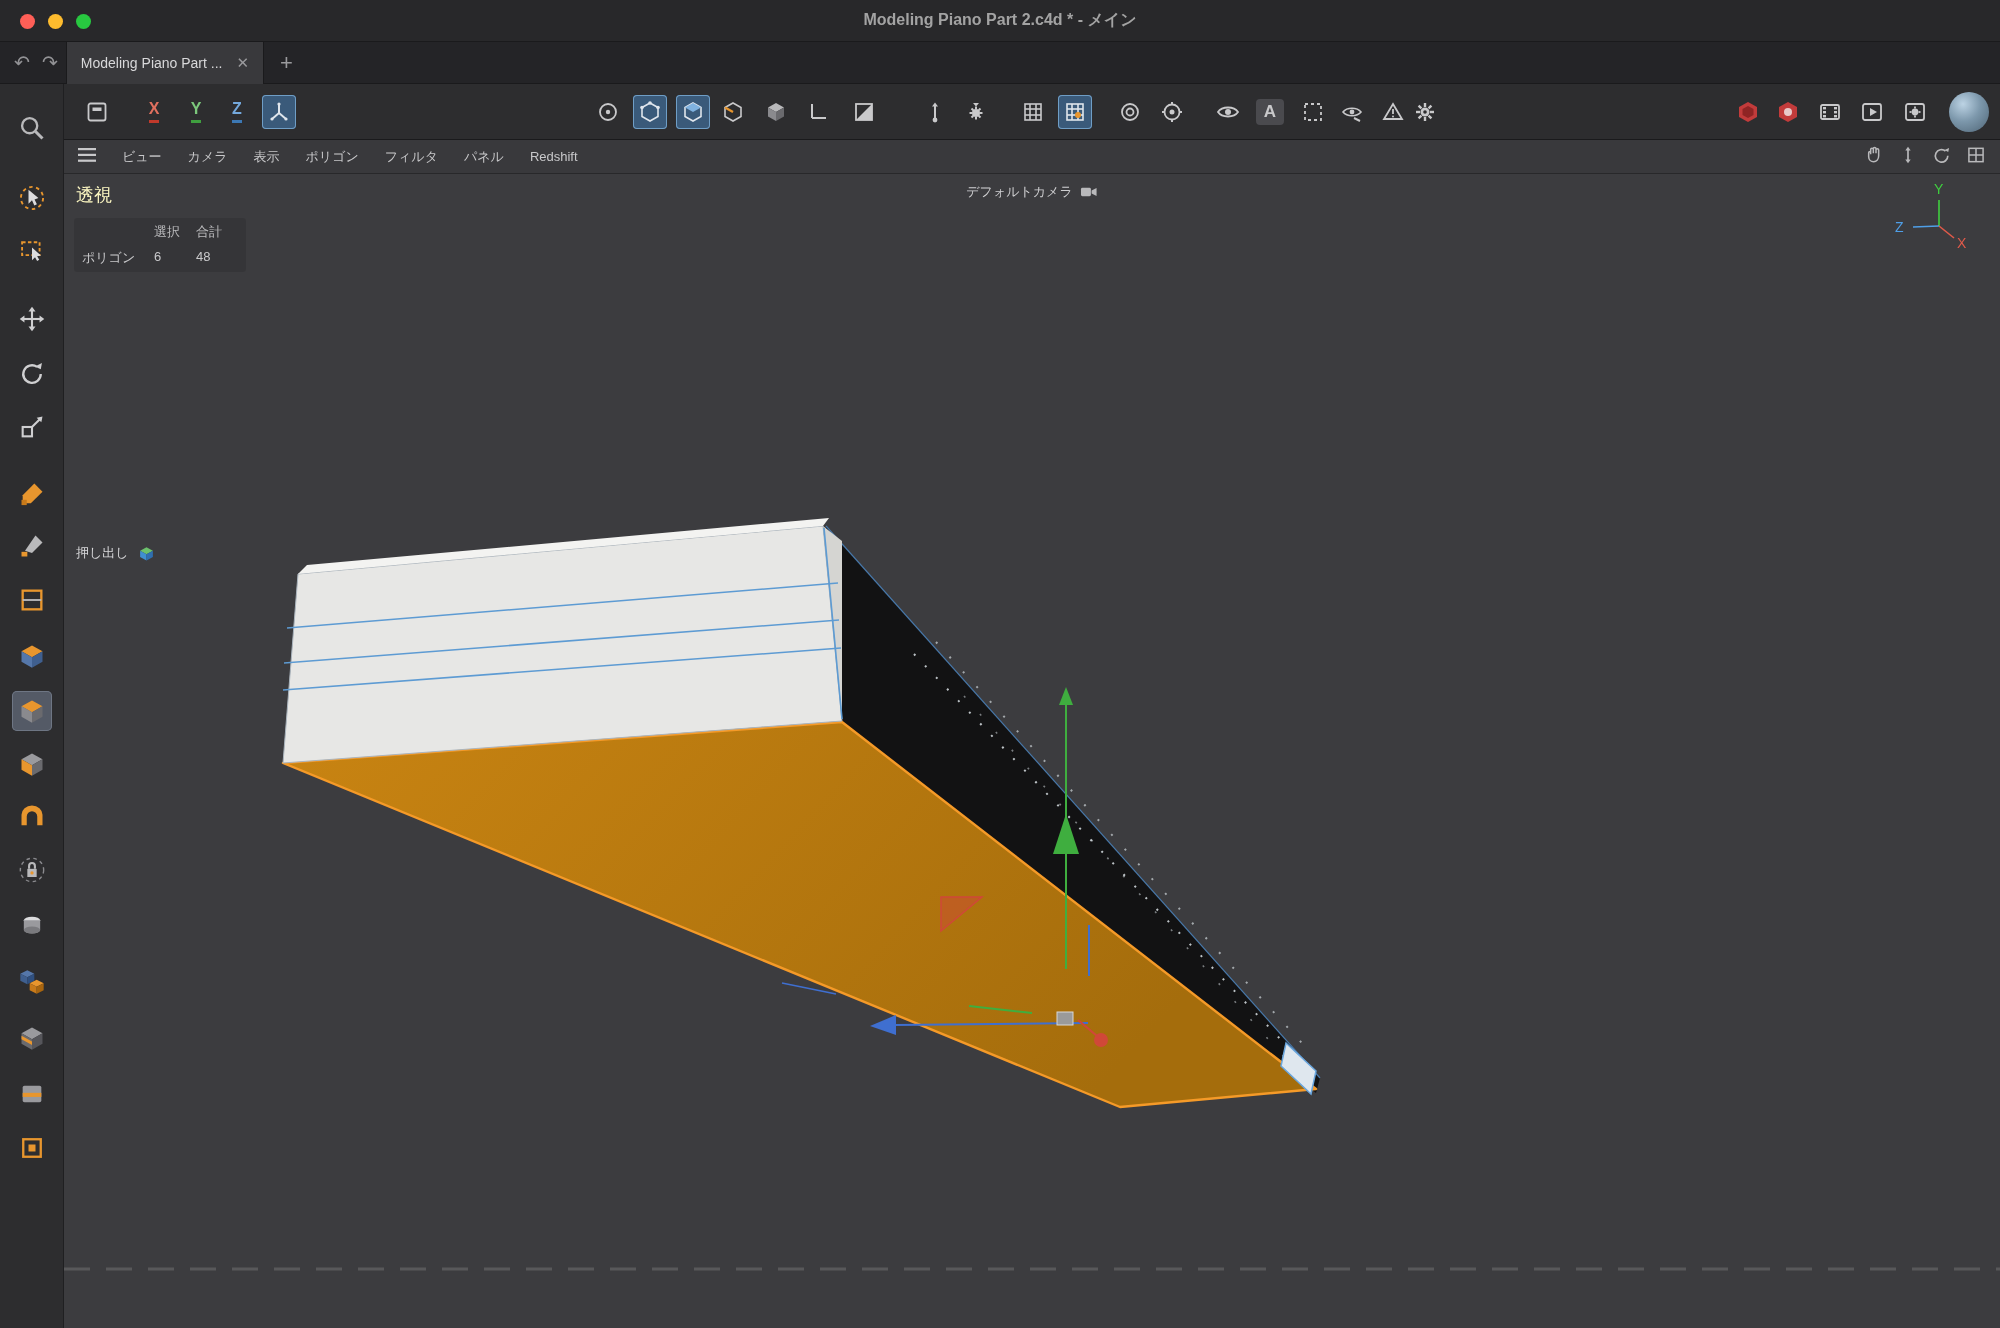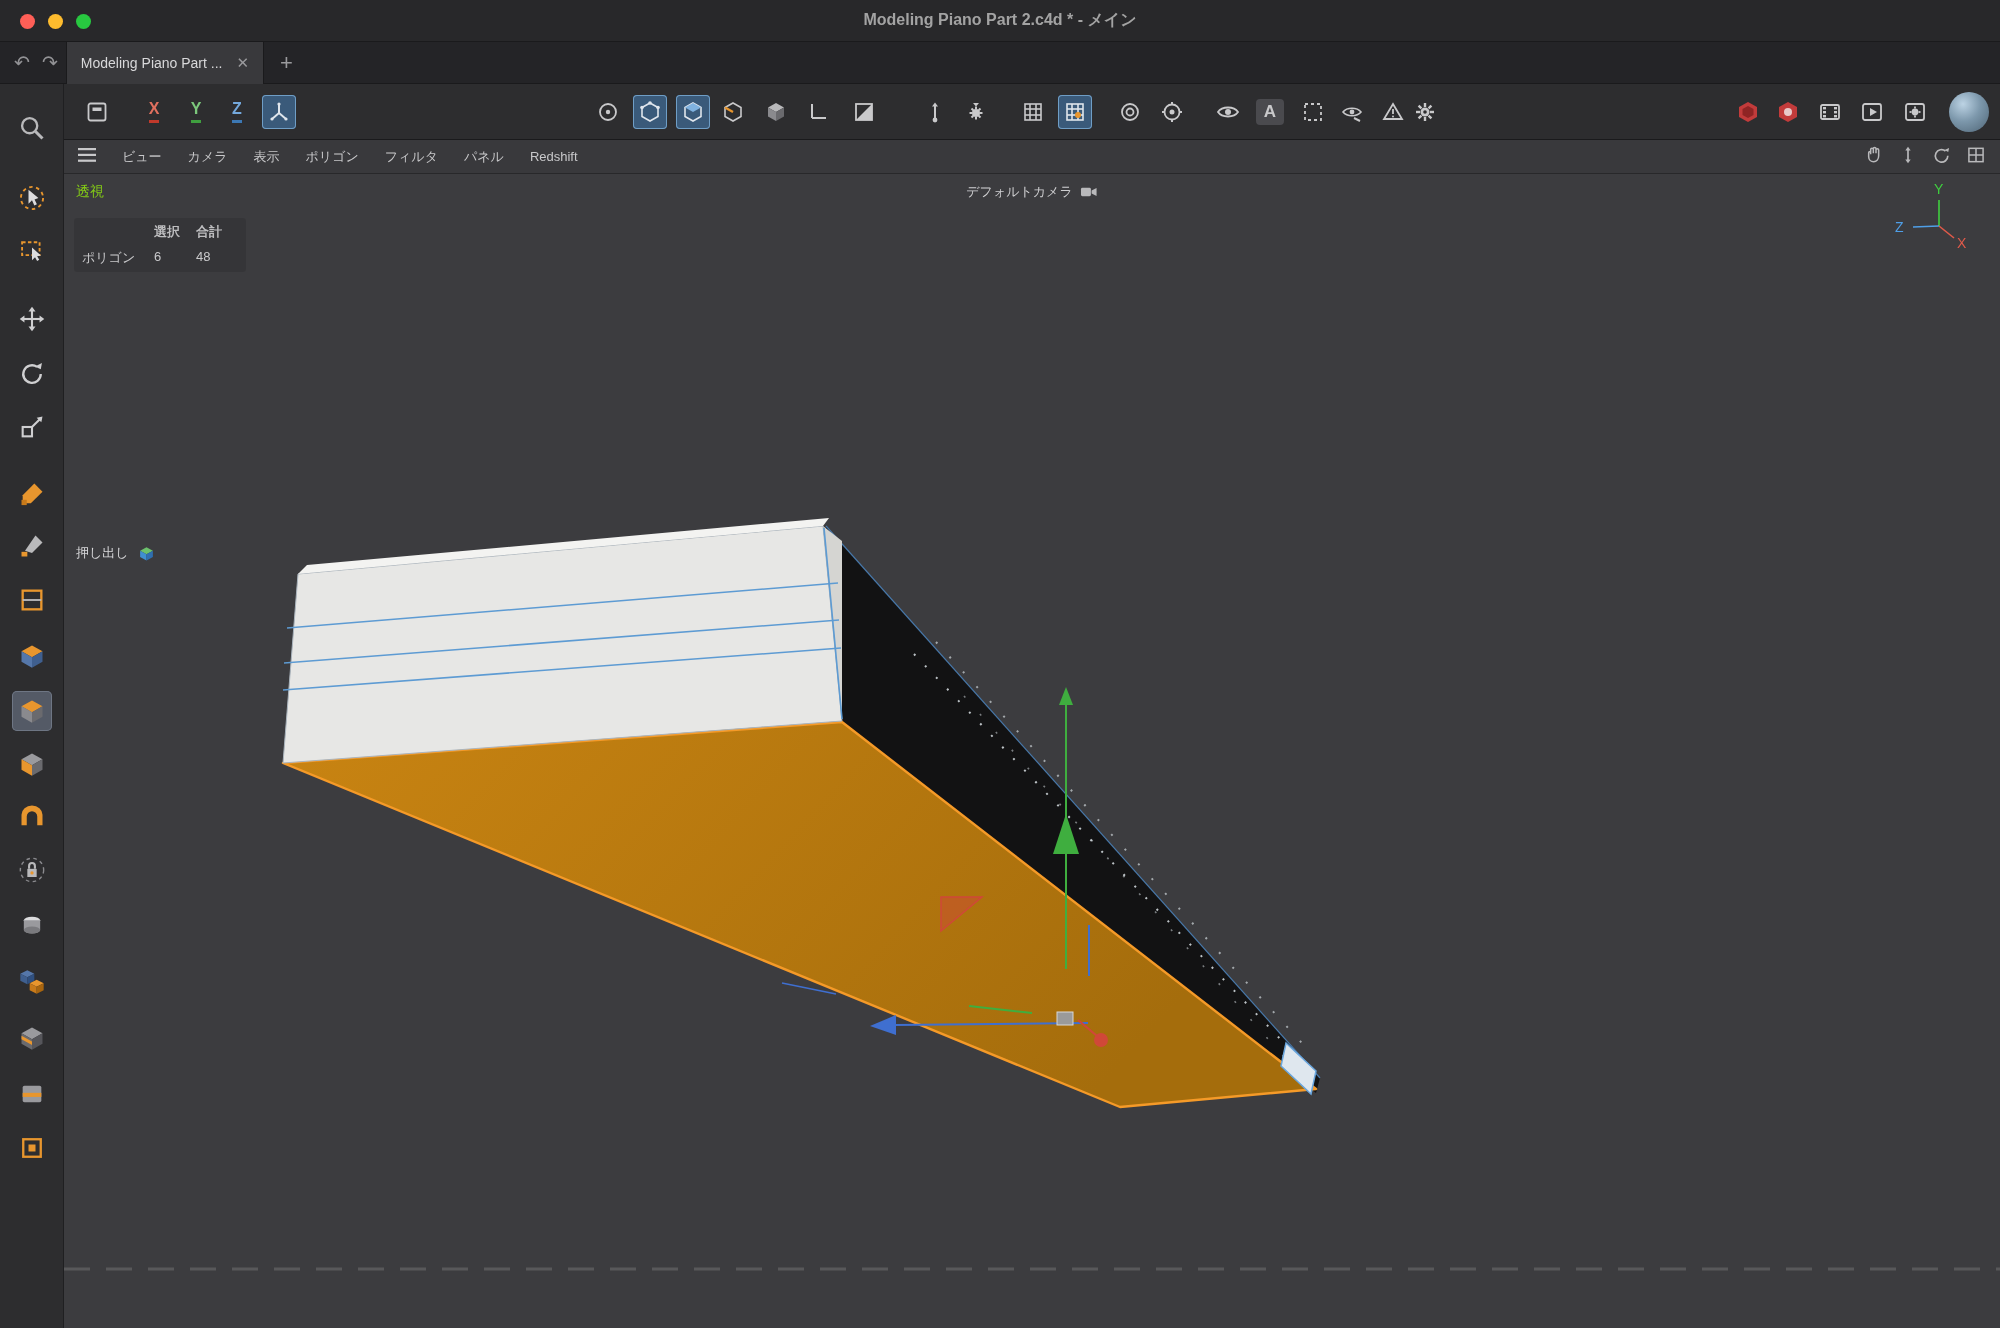--- a/index.html
+++ b/index.html
@@ -58,27 +58,27 @@
   
   .vp-menubar { height:34px; background:#39393c; border-bottom:1px solid #28282a; display:flex;
                 align-items:center; gap:26px; padding:0 14px; color:#c8c8ca; font-size:13px; flex:none; }
   .vp-menubar .menu-item { white-space:nowrap; }
   .vpm-right { margin-left:auto; display:flex; gap:14px; align-items:center; }
   .vpm-right svg { width:20px; height:20px; }
 
   
   .vp-canvas { flex:1; position:relative; background:#3c3c3f; overflow:hidden; min-height:0; }
   .scene-svg { position:absolute; inset:0; }
-  .vp-label-persp { position:absolute; left:12px; top:9px; color:#84cc16; font-size:14px; }
+  .vp-label-persp { position:absolute; left:12px; top:9px; color:#fef9c3; font-size:18px; }
   .vp-camera { position:absolute; left:50%; top:9px; transform:translateX(-50%);
                display:flex; align-items:center; gap:8px; color:#cfcfd1; font-size:13px; }
   .vp-camera svg { width:17px; height:14px; }
   .vp-stats { position:absolute; left:10px; top:44px; display:grid; grid-template-columns:72px 42px 42px;
               row-gap:8px; color:#c9c9cb; font-size:13px; background:rgba(0,0,0,0.10); padding:5px 8px; border-radius:3px; }
-  .vp-stats .h { color:#bdbdbf;font-weight:bold; }
+  .vp-stats .h { color:#bdbdbf; }
   .vp-hint { position:absolute; left:12px; top:370px; display:flex; align-items:center; gap:9px;
              color:#d8d8da; font-size:13px; }
   .vp-hint svg { width:17px; height:17px; }
 
   
   .vp-status { height:36px; background:#232326; border-top:1px solid #1a1a1c; display:flex;
                align-items:center; justify-content:flex-end; padding:0 18px; color:#d4d4d6; font-size:13px; flex:none; }
 </style>
 </head>
 <body>

